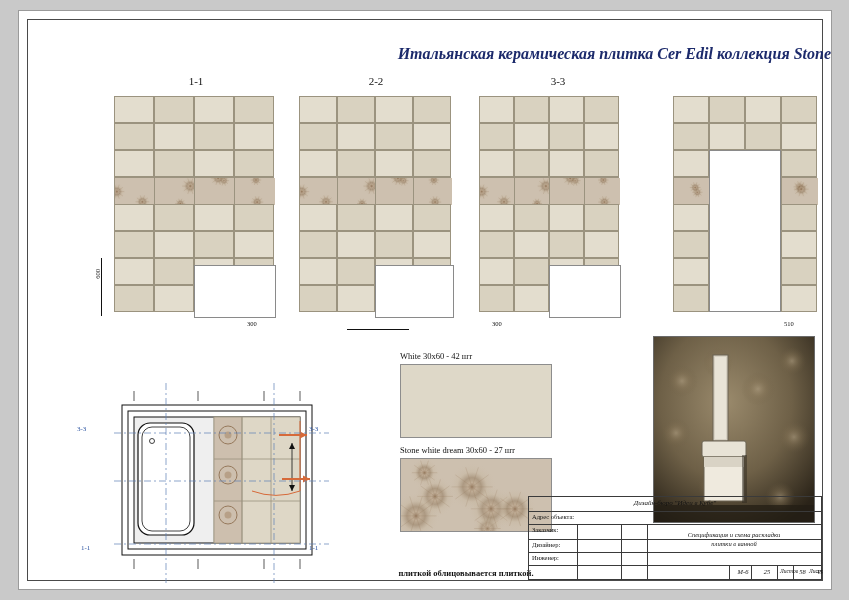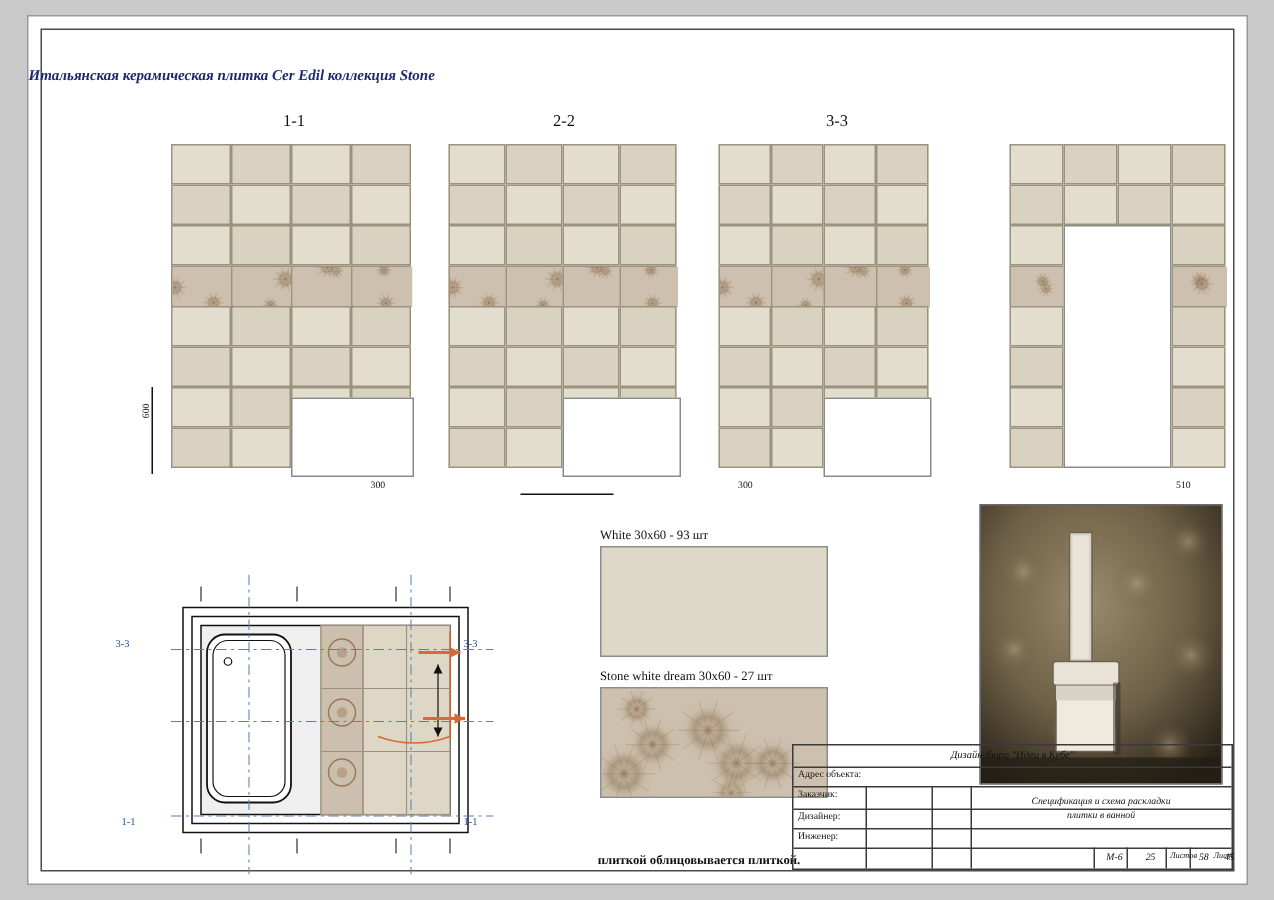--- a/index.html
+++ b/index.html
@@ -1,21 +1,21 @@
 <!DOCTYPE html>
 <html><head>
 <meta charset="utf-8">
 <style>
   html,body{margin:0;padding:0;background:#c9c9c9;}
   body{font-family:"Liberation Serif",serif;}
   #page{position:relative;width:849px;height:600px;background:#c9c9c9;overflow:hidden;}
   #sheet{position:absolute;left:18px;top:10px;width:812px;height:578px;background:#ffffff;border:1px solid #9a9a9a;}
   #frame{position:absolute;left:8px;top:8px;right:8px;bottom:8px;border:1px solid #4a4a4a;}
   .ttl{position:absolute;font-style:italic;font-weight:bold;color:#1c2a6b;}
-  #title{left:0;right:0;top:34px;text-align:left;font-size:10px;}
+  #title{left:0;right:0;top:34px;text-align:right;font-size:16px;}
   .viewlabel{position:absolute;font-size:11px;color:#111;text-align:center;width:80px;}
   .elev{position:absolute;}
   .tile{position:absolute;box-sizing:border-box;border:1px solid #9b937f;background:#ded7c6;}
   .tile.cream{background:#e3ddce;}
   .tile.cream2{background:#d9d2c0;}
   .tile.deco{background:#cdbfae;}
   .tile.white{background:#ffffff;border:1px solid #8a8a8a;}
   .dimline{position:absolute;background:#111;}
   .dimtxt{position:absolute;font-size:6.5px;color:#111;}
   .vtxt{writing-mode:vertical-rl;transform:rotate(180deg);}
@@ -643,21 +643,21 @@
       </div>
 
     <div class="dimline" style="left:82px;top:247px;width:1px;height:58px;"></div>
     <div class="dimtxt vtxt" style="left:75px;top:258px;">600</div>
     <div class="dimtxt" style="left:228px;top:309px;">300</div>
     <div class="dimtxt" style="left:473px;top:309px;">300</div>
     <div class="dimtxt" style="left:765px;top:309px;">510</div>
 
     <div class="dimline" style="left:328px;top:318px;width:62px;height:1px;"></div>
 
-    <div class="swatchcap" style="left:381px;top:340px;">White 30x60 - 93 шт</div>
+    <div class="swatchcap" style="left:381px;top:340px;">White 30x60 - 42 шт</div>
     <div class="swatch" id="sw1" style="left:381px;top:353px;width:150px;height:72px;"></div>
 
     <div class="swatchcap" style="left:381px;top:434px;">Stone white dream 30x60 - 27 шт</div>
     <div class="swatch" id="sw2" style="left:381px;top:447px;width:150px;height:72px;"><svg width="150" height="72" viewBox="0 0 150 72">
           <defs>
             <radialGradient id="g77" cx="50%" cy="50%" r="50%">
               <stop offset="0%" stop-color="#8e7257" stop-opacity=".75"></stop>
               <stop offset="18%" stop-color="#b49c80" stop-opacity=".55"></stop>
               <stop offset="38%" stop-color="#8c7356" stop-opacity=".5"></stop>
               <stop offset="62%" stop-color="#c4b49c" stop-opacity=".35"></stop>

